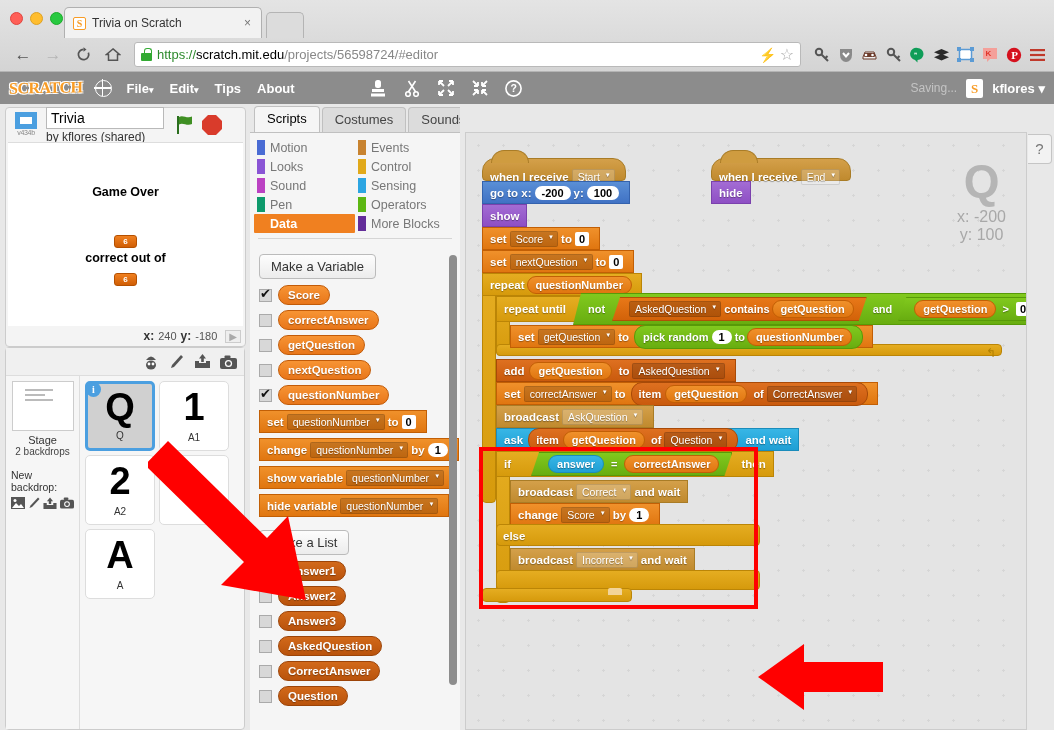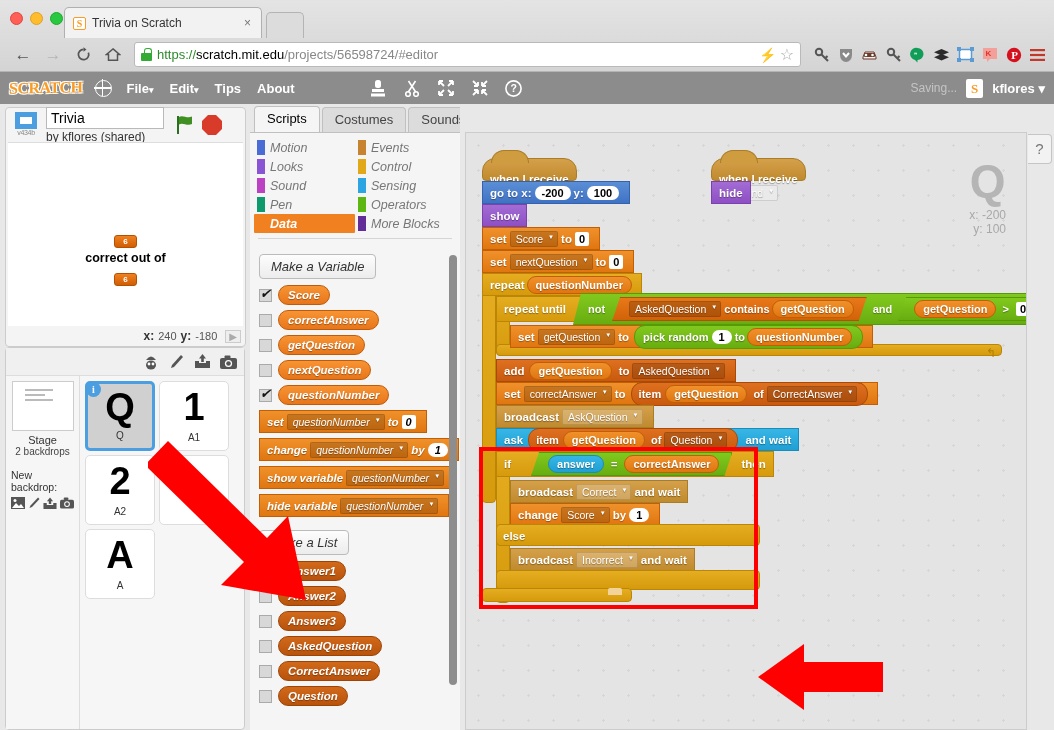--- a/index.html
+++ b/index.html
@@ -111,21 +111,21 @@
   .sprite .glyph { font-size:38px; font-weight:bold; line-height:50px; font-family:"Liberation Sans", sans-serif; color:#000;}
   .sprite.sel .glyph{ line-height:46px; }
   .sprite .nm { font-size:10px; color:#333; }
   .sprite .info { position:absolute; left:-2px; top:-2px; width:15px;height:15px;border-radius:50%;background:#4b9fe0;color:#fff;font-size:10px;font-weight:bold;line-height:15px; font-family:"Liberation Serif",serif;}
 
   
   .midcol { position:absolute; left:250px; top:0; width:210px; height:626px; background:#e8e8e8;}
   .tabs { display:flex; height:28px; padding-left:4px; align-items:flex-end;}
   .tabb { padding:4px 12px 5px; font-size:13px; color:#444; background:#dcdcdc; border:1px solid #c0c0c0; border-bottom:none; border-radius:4px 4px 0 0; margin-right:2px;}
   .tabb.on { background:#f5f5f5; color:#000; padding-bottom:6px;}
-  .palette { position:absolute; top:28px; left:0; right:0; bottom:0; background:#f5f5f5; border-top:1px solid #c0c0c0;font-style:italic;}
+  .palette { position:absolute; top:28px; left:0; right:0; bottom:0; background:#f5f5f5; border-top:1px solid #c0c0c0;}
   .cats { display:grid; grid-template-columns:1fr 1fr; padding:5px 4px 0; gap:0;}
   .cat { display:flex; align-items:center; font-size:12.5px; color:#777; padding:2px 3px; }
   .cat .sw { width:8px;height:15px; margin-right:5px; flex:0 0 auto;}
   .cat.on { background:#f08020; color:#fff; font-weight:bold; border-radius:1px;}
   .cat.on .sw{ background:transparent !important;}
   .catdiv { height:1px; background:#d5d5d5; margin:5px 8px 3px;}
   .palscroll { position:absolute; top:118px; left:0; right:0; bottom:0; overflow:hidden;}
   .mkbtn { display:inline-block; margin:3px 0 6px 9px; padding:4px 11px; background:linear-gradient(#fdfdfd,#ececec); border:1px solid #bbb; border-radius:4px; font-size:13px; color:#333;}
   .varrow { display:flex; align-items:center; margin:0 0 5px 9px; gap:6px;}
   .cbx { width:13px;height:13px; background:#d8d8d8; border:1px solid #aaa; position:relative; flex:0 0 auto;}
@@ -135,33 +135,33 @@
   .scbar { position:absolute; right:3px; top:122px; width:8px; height:430px; background:#8d8d8d; border-radius:4px;}
 
   
   .scriptcol { position:absolute; left:460px; top:0; right:0; bottom:0; background:#e8e8e8;}
   .scriptpane { position:absolute; left:5px; top:28px; right:27px; bottom:0; background:#e4e4e4; border:1px solid #ccc;
     background-image:radial-gradient(circle, #d6d6d6 1px, transparent 1.2px); background-size:25px 25px; overflow:hidden;}
   .helpbtn { position:absolute; right:2px; top:30px; width:24px;height:30px; background:#f2f2f2; border:1px solid #c5c5c5; border-left:none; border-radius:0 4px 4px 0; text-align:center; line-height:28px; color:#777; font-size:15px;}
   .seeproj { position:absolute; right:6px; top:3px; background:#4fa8dc; color:#fff; font-weight:bold; font-size:12.5px; padding:5px 12px 5px 10px; border-radius:4px; display:flex; align-items:center; gap:7px;}
   .spritewm { position:absolute; right:20px; top:25px; text-align:center; color:#b5b5b5;}
   .spritewm .g{font-size:46px; font-weight:bold; line-height:46px;}
-  .spritewm .c{font-size:12px; text-align:right; margin-top:4px; color:#a8a8a8;}
+  .spritewm .c{font-size:16px; text-align:center; margin-top:4px; color:#a8a8a8;}
 
   
   .blk { position:absolute; font-size:11.5px; font-weight:bold; color:#fff; white-space:nowrap;
          text-shadow:0 1px 1px rgba(0,0,0,.35); display:flex; align-items:center; padding:0 7px; height:23px; border-radius:0;}
   .c-events{background:linear-gradient(#d4a04a,#c08a2e); border:1px solid #a97c26;}
   .c-motion{background:linear-gradient(#5a8fd6,#4072c4); border:1px solid #3462ad;}
   .c-looks {background:linear-gradient(#a36cd4,#8e4fc4); border:1px solid #7b41ad;}
   .c-data  {background:linear-gradient(#f0912b,#e07610); border:1px solid #c25f05;}
   .c-datad {background:linear-gradient(#de7020,#c95a0d); border:1px solid #a84a08;}
   .c-ctrl  {background:linear-gradient(#e5ad21,#d69a0c); border:1px solid #bb8506;}
   .c-sens  {background:linear-gradient(#37b6e6,#1f9fd4); border:1px solid #1a8cbb;}
-  .hat { border-radius:13px 13px 4px 4px; padding-top:14px;flex-direction:column;}
+  .hat { border-radius:13px 13px 4px 4px; padding-top:14px;}
   .hat:before{content:"";position:absolute;left:8px;top:-9px;width:36px;height:12px;border-radius:18px 18px 0 0;background:#cf9c40;border:1px solid #a97c26;border-bottom:none;}
 
   .fld { background:#fff; color:#000; text-shadow:none; font-weight:bold; font-size:11px; padding:1px 4px; border-radius:2px; margin:0 3px; min-width:11px; text-align:center;}
   .fldr { background:#fff; color:#000; text-shadow:none; font-weight:bold; font-size:11px; padding:1px 7px; border-radius:9px; margin:0 3px;}
   .drop { background:rgba(0,0,0,.16); color:#fff; font-weight:normal; font-size:10.5px; padding:1px 14px 1px 5px; border-radius:2px; margin:0 3px; position:relative; border:1px solid rgba(0,0,0,.12);}
   .drop:after{content:"▼"; position:absolute; right:3px; top:2px; font-size:6px;}
   .dropL { background:rgba(255,255,255,.22); }
   .oval { border-radius:11px; padding:2px 8px; font-size:11px; font-weight:bold; color:#fff; display:inline-flex; align-items:center; margin:0 2px; text-shadow:0 1px 1px rgba(0,0,0,.35);}
   .o-data{background:linear-gradient(#f0912b,#e07610); border:1px solid #c25f05;}
   .o-datad{background:linear-gradient(#de7020,#c95a0d); border:1px solid #a84a08;}
@@ -353,20 +353,21 @@
         </div>
         <div class="flag" style="margin-left:4px;">
           <svg width="22" height="22" viewBox="0 0 22 22">
               <path d="M4 2 L4 20" stroke="#2a6e1e" stroke-width="2"></path>
               <path d="M5 3 C9 0.5 13 5 18 2.5 L18 10 C13 12.5 9 8 5 10.5 Z" fill="#3f8f23"></path>
             </svg>
         </div>
         <div class="stopbtn"></div>
       </div>
       <div class="stagecanvas">
+        <div class="gtext" style="top:42px;">Game Over</div>
         <div class="gtext" style="top:90px;"><span class="gvar">6</span></div>
         <div class="gtext" style="top:108px;">correct out of</div>
         <div class="gtext" style="top:128px;"><span class="gvar">6</span></div>
       </div>
       <div class="xybar">
         <b>x:</b>
           <span>240</span>
         <b>y:</b>
           <span>-180</span>
         <span class="arrowr">▶</span>

